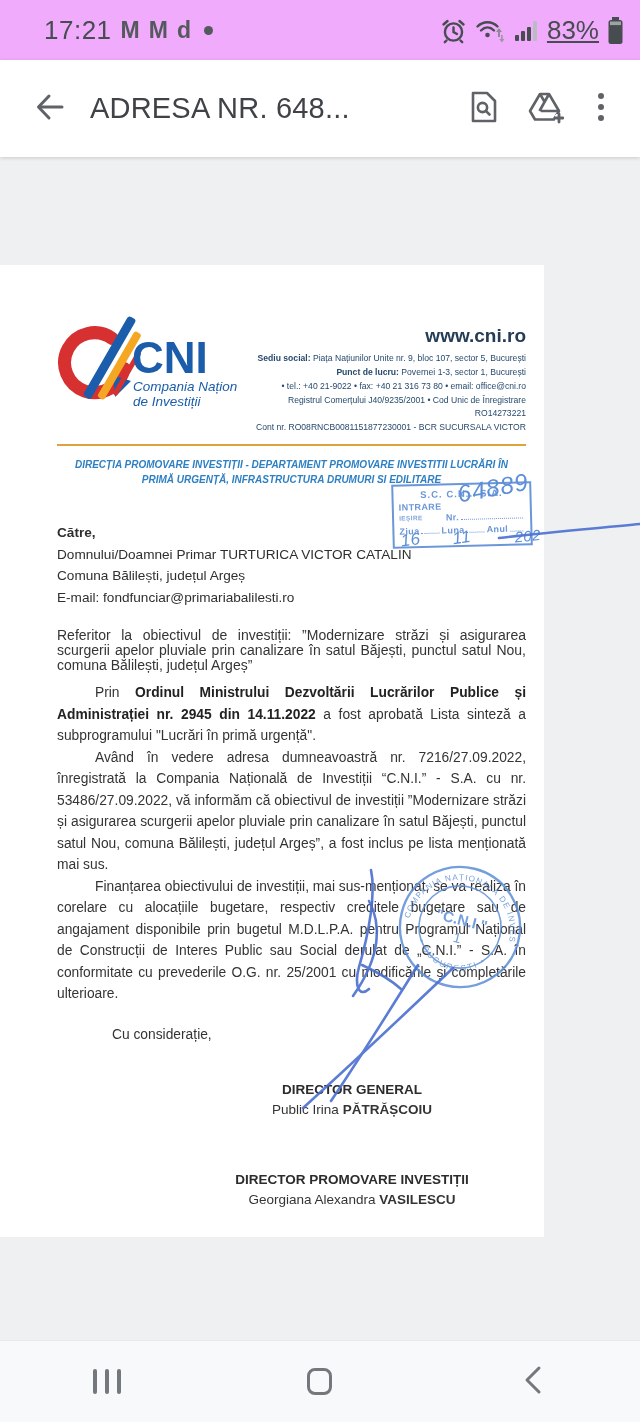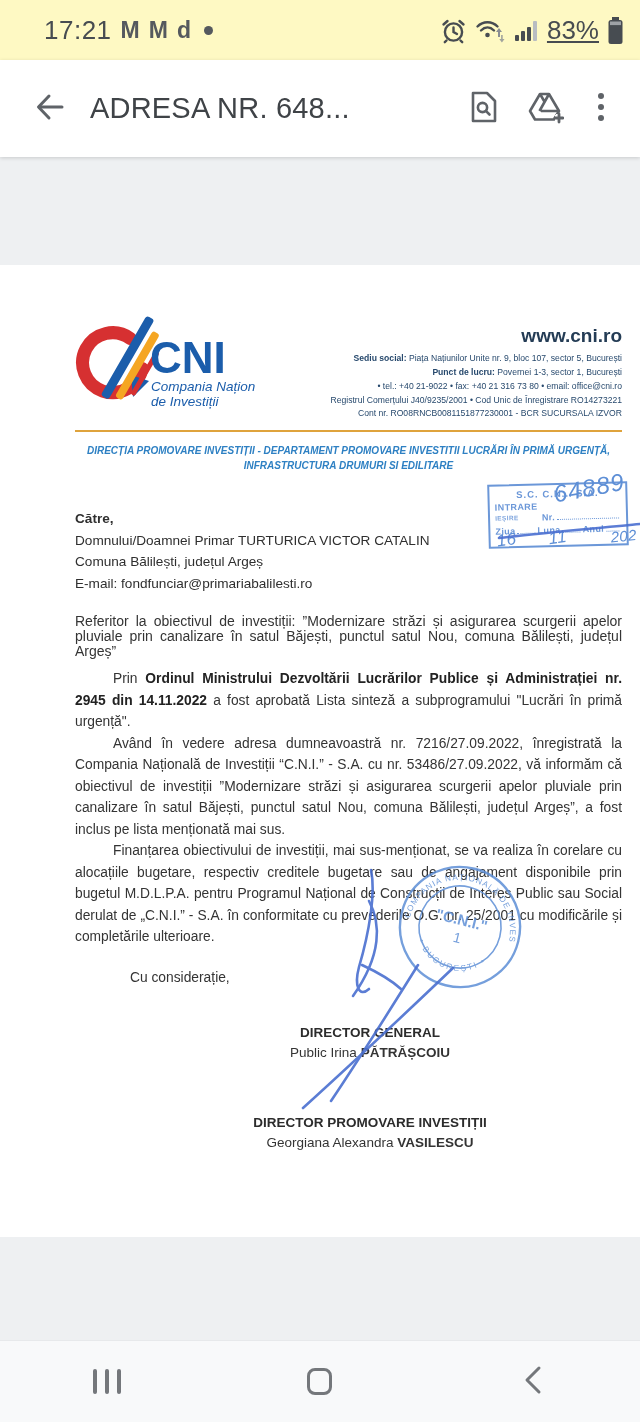--- a/index.html
+++ b/index.html
@@ -1,39 +1,39 @@
 <!DOCTYPE html>
 <html><head>
 <meta charset="utf-8">
 <style>
   * { margin:0; padding:0; box-sizing:border-box; }
   html,body { background:#fff; }
   body { font-family:"Liberation Sans", sans-serif; }
   .phone { width:640px; height:1422px; background:#fff; position:relative; overflow:hidden; margin:0 auto; }
 
   
-  .status-bar { height:60px; display:flex; align-items:center; padding:0 16px 0 44px; background:#fef9c3; }
+  .status-bar { height:60px; display:flex; align-items:center; padding:0 16px 0 44px; background:#f0abfc; }
   .sb-left { display:flex; align-items:center; gap:9px; }
   .sb-time { font-size:26px; color:#474c51; letter-spacing:.5px; }
   .sb-letter { font-size:23px; font-weight:700; color:#55595e; }
   .sb-dot { width:9px; height:9px; border-radius:50%; background:#55595e; margin-left:4px; }
   .sb-right { margin-left:auto; display:flex; align-items:center; gap:8px; }
   .sb-pct { font-size:26px; color:#474c51;text-decoration:underline; }
   .sb-right svg { display:block; }
 
   
   .app-bar { height:97px; display:flex; align-items:center; padding:0 20px 0 26px; background:#fff; position:relative; z-index:3; box-shadow:0 1px 4px rgba(0,0,0,.16); }
   .ab-back { width:48px; height:48px; display:flex; align-items:center; justify-content:center; background:none; border:none; cursor:pointer; }
   .ab-title { flex:1; margin-left:16px; font-size:29px; color:#3f4347; white-space:nowrap; overflow:hidden; letter-spacing:.2px; }
   .ab-actions { display:flex; align-items:center; gap:10px; }
   .ab-btn { width:52px; height:52px; display:flex; align-items:center; justify-content:center; background:none; border:none; cursor:pointer; }
 
   
   .viewer { height:1183px; background:#eef0f2; overflow:hidden; }
-  .page { width:640px; height:972px; margin-top:108px; background:#fff; position:relative; padding:50px 18px 0 75px; color:#343434; }
+  .page { width:544px; height:972px; margin-top:108px; background:#fff; position:relative; padding:50px 18px 0 57px; color:#343434; }
 
   
   .masthead { display:flex; align-items:flex-start; }
   .logo-block { width:180px; flex:none; }
   .mh-right { flex:1; text-align:right; color:#27496d; font-size:8.6px; line-height:1.62; padding-top:6px; }
   .mh-web { font-size:19px; font-weight:700; color:#243c55; }
   .mh-right b { font-weight:700; }
   .divider { height:2px; background:#dfa33c; margin-top:9px; }
 
   .dept { margin:11px auto 0; width:98%; text-align:center; font-size:10px; font-weight:700; font-style:italic; color:#2e80c3; line-height:1.5; }
@@ -210,21 +210,21 @@
             <text x="76" y="76" font-family="Liberation Sans, sans-serif" font-style="italic" font-size="13.5" fill="#1b5dab">Compania Națională</text>
             <text x="76" y="91" font-family="Liberation Sans, sans-serif" font-style="italic" font-size="13.5" fill="#1b5dab">de Investiții</text>
           </svg>
         </div>
         <div class="mh-right">
           <div class="mh-web">www.cni.ro</div>
           <div><b>Sediu social:</b><span> Piața Națiunilor Unite nr. 9, bloc 107, sector 5, București</span></div>
           <div><b>Punct de lucru:</b><span> Povernei 1-3, sector 1, București</span></div>
           <div>• tel.: +40 21-9022  • fax: +40 21 316 73 80  • email: office@cni.ro</div>
           <div>Registrul Comerțului J40/9235/2001  •  Cod Unic de Înregistrare  RO14273221</div>
-          <div>Cont nr. RO08RNCB0081151877230001 - BCR SUCURSALA IZVOR</div>
+          <div>Cont nr. RO08RNCB0081151877230001 - BCR SUCURSALA VICTOR</div>
         </div>
       </div>
       <div class="divider"></div>
 
       <div class="dept">DIRECȚIA PROMOVARE INVESTIȚII - DEPARTAMENT PROMOVARE INVESTITII LUCRĂRI ÎN PRIMĂ URGENȚĂ, INFRASTRUCTURA DRUMURI SI EDILITARE</div>
 
       <div class="recipient">
         <div class="strong">Către,</div>
         <div>Domnului/Doamnei Primar TURTURICA VICTOR CATALIN</div>
         <div>Comuna Bălilești, județul Argeș</div>

